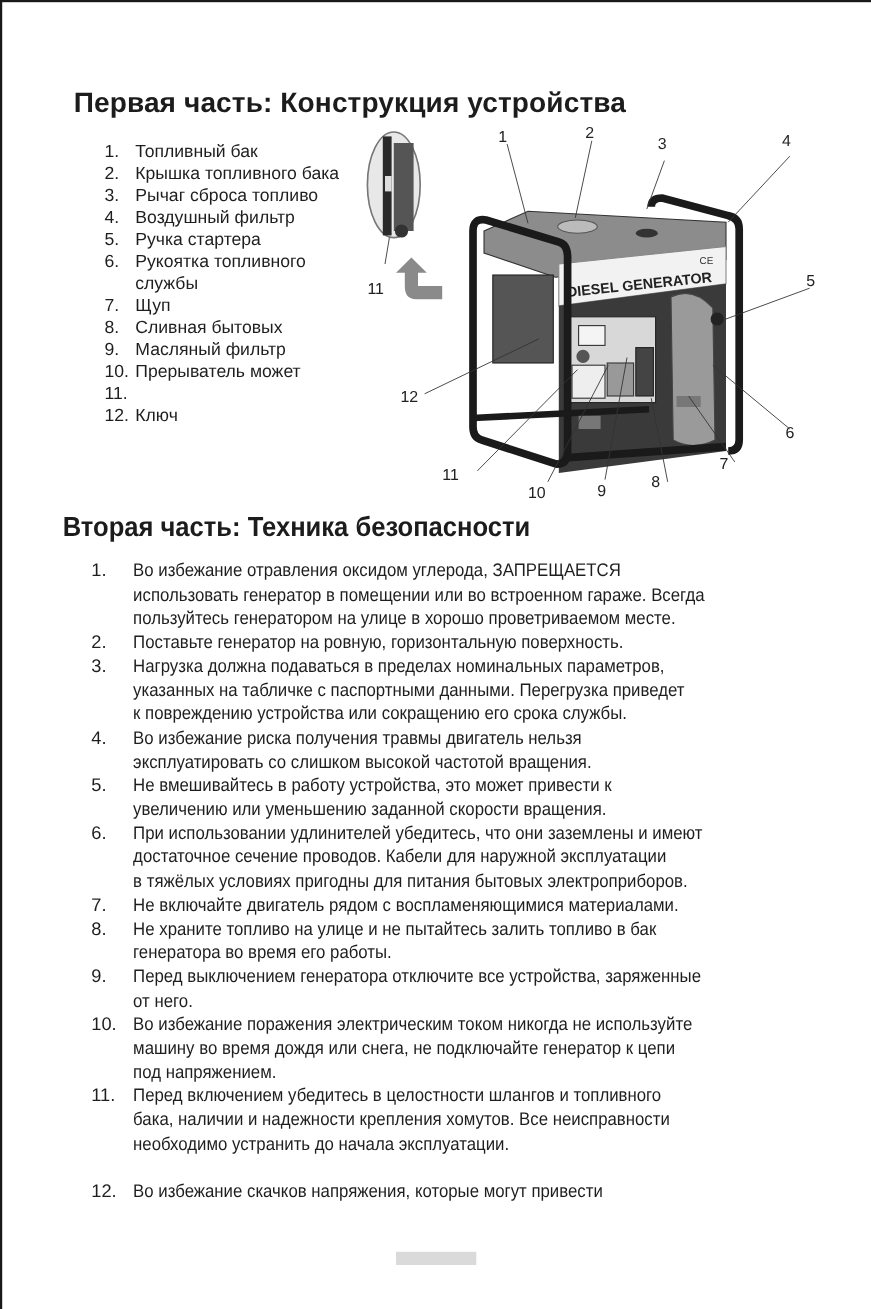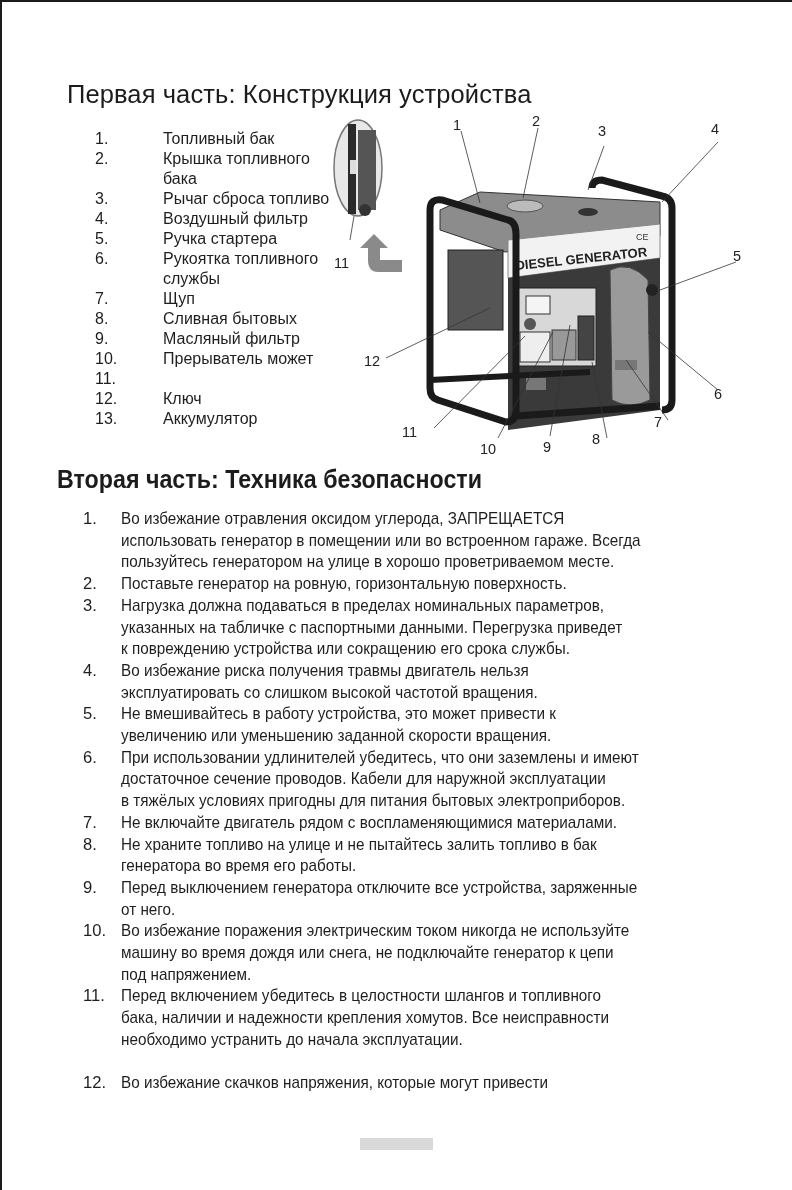--- a/index.html
+++ b/index.html
@@ -1,26 +1,26 @@
 <!DOCTYPE html>
 <html><head>
   <meta charset="utf-8">
   <style>
     html, body { margin: 0; padding: 0; background: #ffffff; }
     body { width: 792px; height: 1190px; position: relative; overflow: hidden; font-family: "Liberation Sans", sans-serif; color: #1e1e1e; }
     .page-border-top { position: absolute; left: 0; top: 0; width: 792px; height: 2px; background: #1a1a1a; }
     .page-border-left { position: absolute; left: 0; top: 0; width: 2px; height: 1190px; background: #1a1a1a; }
 
-    .h1 { position: absolute; left: 67px; top: 80px; font-size: 25.5px; font-weight: normal; letter-spacing: 0.1px; white-space: nowrap; color: #1c1c1c; }
+    .h1 { position: absolute; left: 67px; top: 80px; font-size: 25.5px; font-weight: bold; letter-spacing: 0.1px; white-space: nowrap; color: #1c1c1c; }
     .h2 { position: absolute; left: 57px; top: 465px; font-size: 25px; font-weight: bold; white-space: nowrap; color: #1c1c1c; transform: scaleX(0.93); transform-origin: left top; }
 
     .parts { position: absolute; left: 95px; top: 129px; width: 240px; font-size: 16px; line-height: 20px; }
     .parts .item { display: flex; }
     .parts .num { width: 28px; flex: none; }
-    .parts .txt { flex: 1; margin-left: 40px; }
+    .parts .txt { flex: 1; }
 
     .figure { position: absolute; left: 330px; top: 110px; width: 440px; height: 352px; }
     .figure svg { position: absolute; left: 0; top: 0; }
     .callout { position: absolute; font-size: 14.5px; color: #222; line-height: 1; }
 
     .safety { position: absolute; left: 83px; top: 508px; width: 680px; font-size: 16.6px; line-height: 21.7px; }
     .safety .item { display: flex; }
     .safety .num { width: 38px; flex: none; }
     .safety .txt { flex: 1; transform: scaleX(0.92); transform-origin: left top; width: 680px; white-space: pre-line; }
     .safety .gap { height: 21.7px; }
@@ -75,24 +75,20 @@
   <div class="item">
       <span class="num">10.</span>
       <span class="txt">Прерыватель может</span>
     </div>
   <div class="item">
       <span class="num">11.</span>
     </div>
   <div class="item">
       <span class="num">12.</span>
       <span class="txt">Ключ</span>
-    </div>
-  <div class="item">
-      <span class="num">13.</span>
-      <span class="txt">Аккумулятор</span>
     </div>
 </div>
 
 <div class="figure">
   <svg width="440" height="352" viewBox="0 0 440 352">
 
     <g>
       <ellipse cx="28" cy="58" rx="24" ry="48" fill="#e8e8e8" stroke="#777" stroke-width="1.5"></ellipse>
       <rect x="18" y="14" width="8" height="90" fill="#2a2a2a"></rect>
       <rect x="28" y="20" width="18" height="80" fill="#555"></rect>

